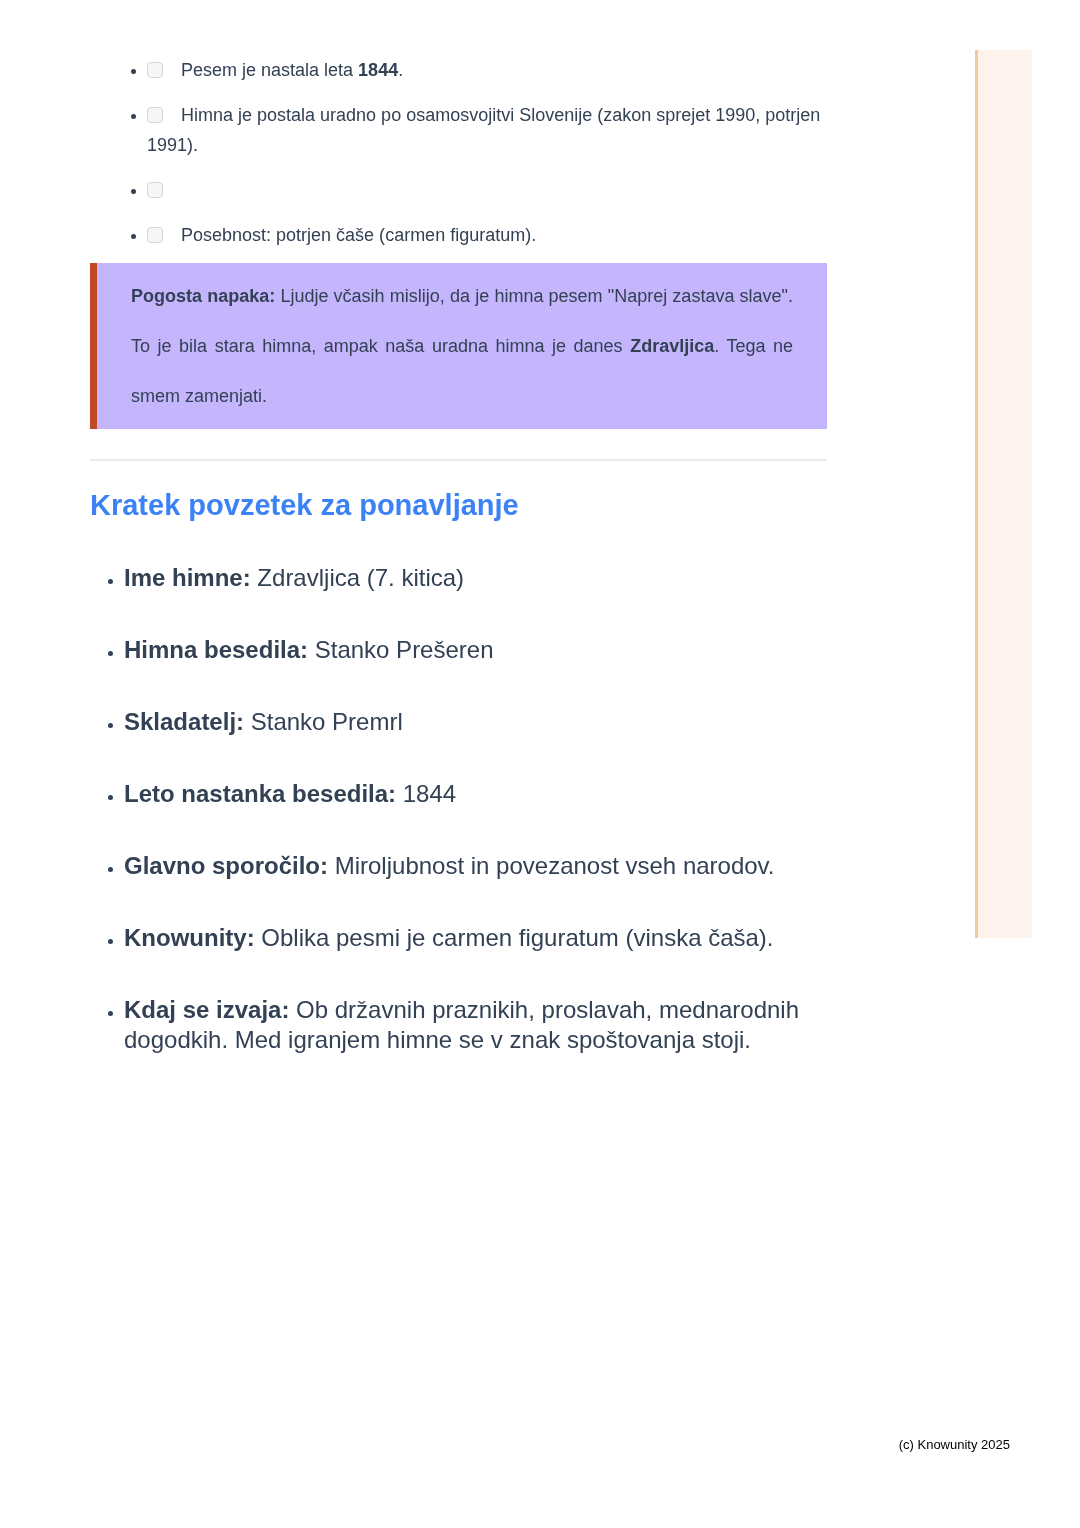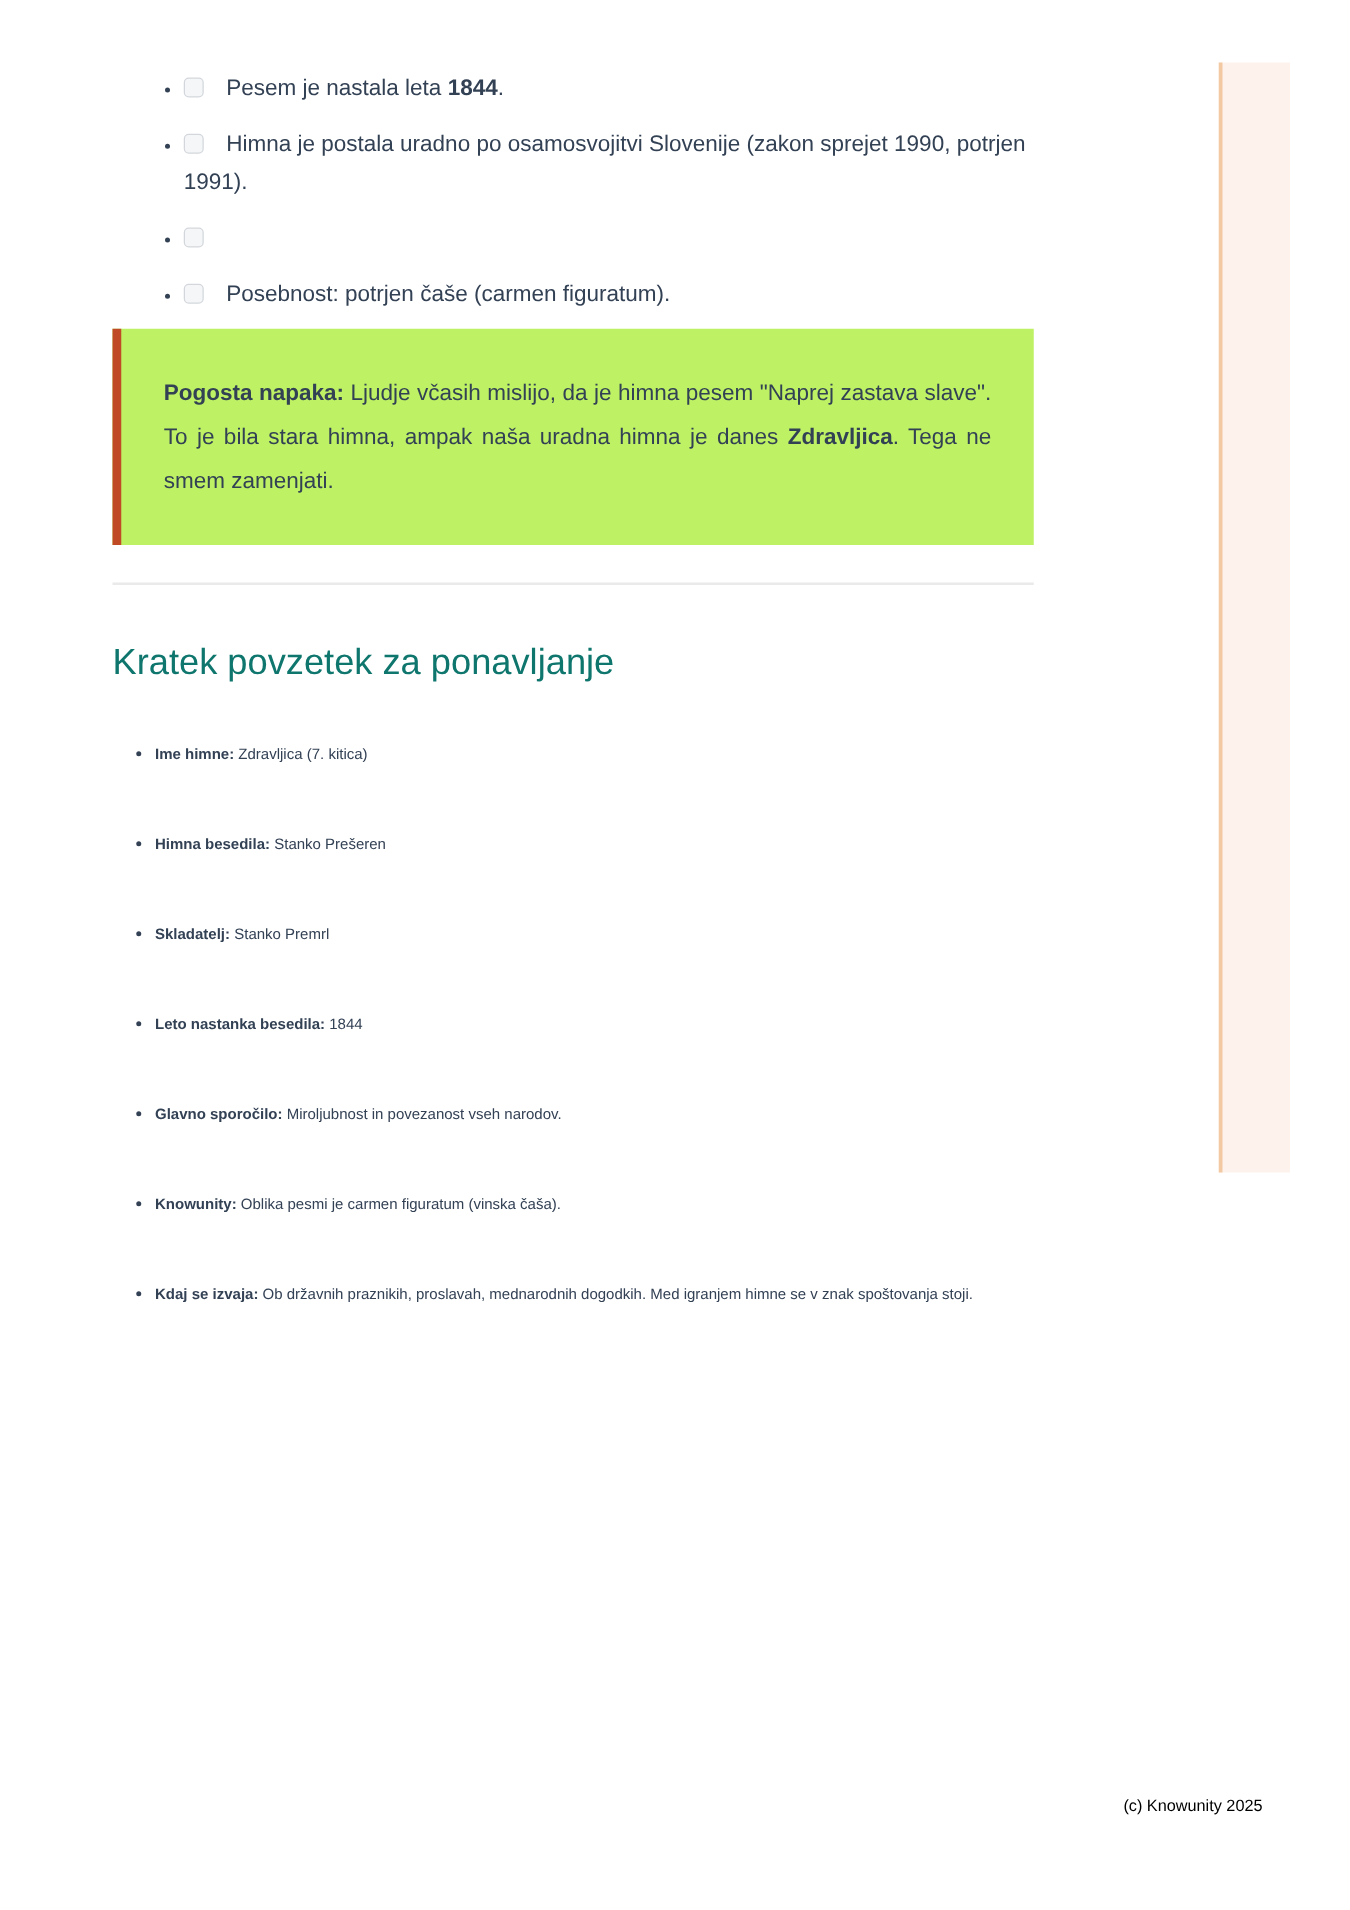--- a/index.html
+++ b/index.html
@@ -58,46 +58,46 @@
     background: #f5f6f7;
     vertical-align: middle;
     margin-right: 18px;
     margin-top: -3px;
     cursor: pointer;
   }
 
   .callout {
     margin-top: 13px;
     border-left: 7px solid #c04a26;
-    background: #bef264;
-    padding: 34px 34px;
+    background: #c4b5fd;
+    padding: 8px 34px;
     font-size: 18px;
-    line-height: 35px;
+    line-height: 50px;
     text-align: justify;
   }
 
   hr.divider {
     border: none;
     border-top: 2px solid #e9eaec;
     margin-top: 30px;
   }
 
   h2.section-heading {
-    margin-top: 46px;
+    margin-top: 28px;
     font-size: 29px;
-    font-weight: 400;
-    color: #0f766e;
+    font-weight: 700;
+    color: #3b82f6;
     line-height: 32px;
   }
 
   ul.summary-list {
     margin-top: 26px;
   }
   ul.summary-list li {
-    font-size: 12px;
+    font-size: 24px;
     line-height: 30px;
     margin-bottom: 13px;
     margin-top: 42px;
   }
 
   .footer {
     position: absolute;
     top: 1437px;
     right: 70px;
     font-size: 13px;

